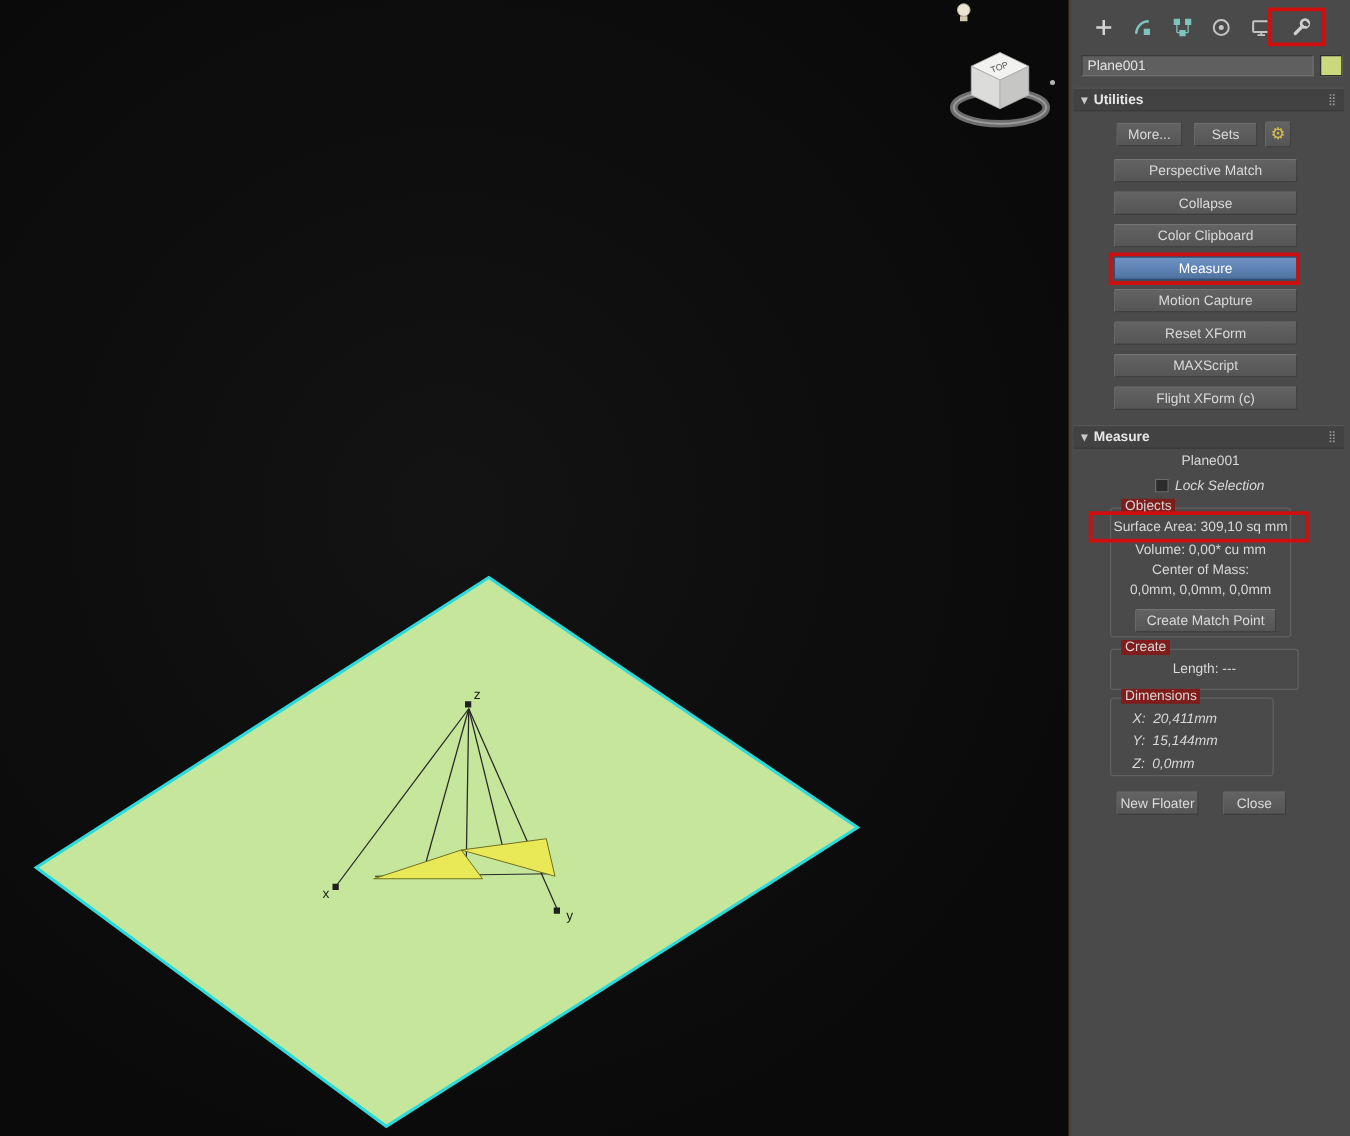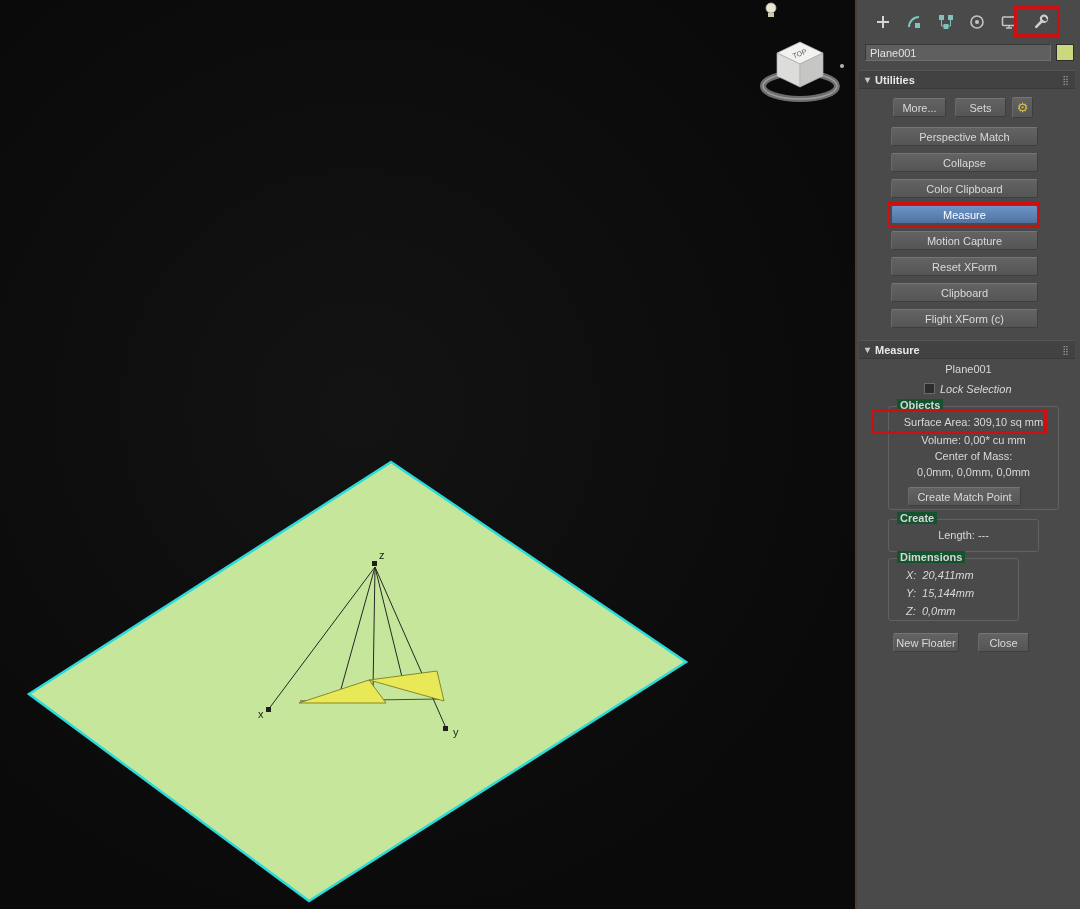--- a/index.html
+++ b/index.html
@@ -27,21 +27,21 @@
   .rollout .arrow{color:#c8c8c8;font-size:10px;}
   .rollout .dots{position:absolute;right:6px;color:#9a9a9a;font-size:9px;
                  font-family:"DejaVu Sans",sans-serif;font-weight:normal;}
   .btn{position:absolute;display:flex;align-items:center;justify-content:center;
        background:linear-gradient(#636363,#555555);
        border:1px solid #3e3e3e;border-top-color:#757575;border-left-color:#686868;
        border-radius:2px;color:#dadada;font-size:11px;box-sizing:border-box;
        white-space:nowrap;overflow:hidden;}
   .btn-blue{background:linear-gradient(#6d94c8,#50729f);border:1px solid #2f4f7d;color:#fff;}
   .group{position:absolute;border:1px solid #616161;border-radius:3px;box-sizing:border-box;}
-  .grouplabel{position:absolute;background:#14532d;padding:0 3px;color:#d6d6d6;z-index:2;font-weight:bold;}
+  .grouplabel{position:absolute;background:#7f1d1d;padding:0 3px;color:#d6d6d6;z-index:2;}
   .ptext{position:absolute;left:0;width:100%;text-align:center;color:#d8d8d8;}
   .gline{position:absolute;color:#d8d8d8;font-style:italic;}
   .checkbox{position:absolute;width:11px;height:11px;background:#2c2c2c;
             border:1px solid #6b6b6b;box-sizing:border-box;}
   
   .annotation{position:absolute;border:3px solid #cf0f0f;box-sizing:border-box;
               pointer-events:none;z-index:50;}
 </style>
 </head>
 <body>
@@ -150,36 +150,36 @@
     <div class="btn" style="left:155px;top:97px;width:21px;height:21px">
       <span style="font-family:'DejaVu Sans',sans-serif;color:#d8c14e;font-size:13px;line-height:1">⚙</span>
     </div>
 
     <div class="btn" style="left:34px;top:127px;width:147px;height:19px">Perspective Match</div>
     <div class="btn" style="left:34px;top:153px;width:147px;height:19px">Collapse</div>
     <div class="btn" style="left:34px;top:179px;width:147px;height:19px">Color Clipboard</div>
     <div class="btn btn-blue" style="left:34px;top:205px;width:147px;height:19px">Measure</div>
     <div class="btn" style="left:34px;top:231px;width:147px;height:19px">Motion Capture</div>
     <div class="btn" style="left:34px;top:257px;width:147px;height:19px">Reset XForm</div>
-    <div class="btn" style="left:34px;top:283px;width:147px;height:19px">Clipboard</div>
+    <div class="btn" style="left:34px;top:283px;width:147px;height:19px">MAXScript</div>
     <div class="btn" style="left:34px;top:309px;width:147px;height:19px">Flight XForm (c)</div>
 
     <div class="rollout" style="top:340px">
       <span class="arrow">▾</span>
       <span>Measure</span>
       <span class="dots">⣿</span>
     </div>
 
     <div class="ptext" style="top:363px">Plane001</div>
 
     <div class="checkbox" style="left:67px;top:383px"></div>
     <div class="gline" style="left:83px;top:383px">Lock Selection</div>
 
     <div class="grouplabel" style="left:40px;top:399px">Objects</div>
-    <div class="group" style="left:31px;top:406px;width:171px;height:104px">
+    <div class="group" style="left:31px;top:406px;width:145px;height:104px">
       <div class="ptext" style="top:9px">Surface Area: 309,10 sq mm</div>
       <div class="ptext" style="top:27px">Volume: 0,00* cu mm</div>
       <div class="ptext" style="top:43px">Center of Mass:</div>
       <div class="ptext" style="top:59px">0,0mm, 0,0mm, 0,0mm</div>
       <div class="btn" style="left:19px;top:80px;width:113px;height:19px">Create Match Point</div>
     </div>
 
     <div class="grouplabel" style="left:40px;top:512px">Create</div>
     <div class="group" style="left:31px;top:519px;width:151px;height:33px">
       <div class="ptext" style="top:9px">Length: ---</div>

